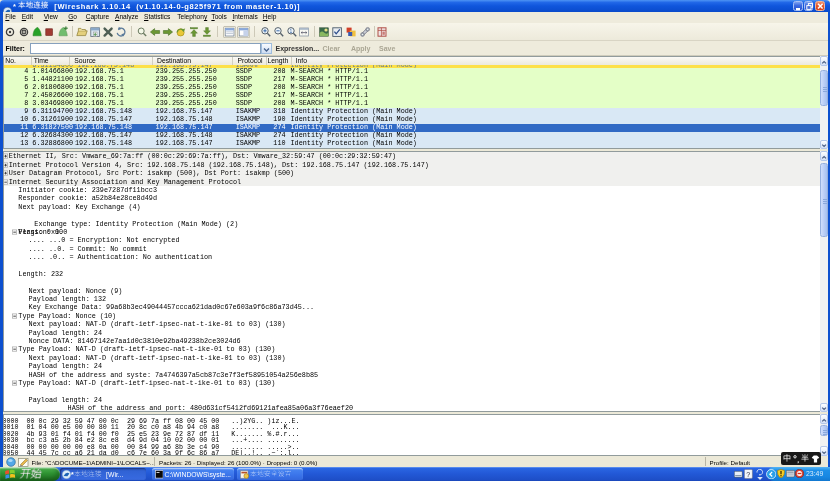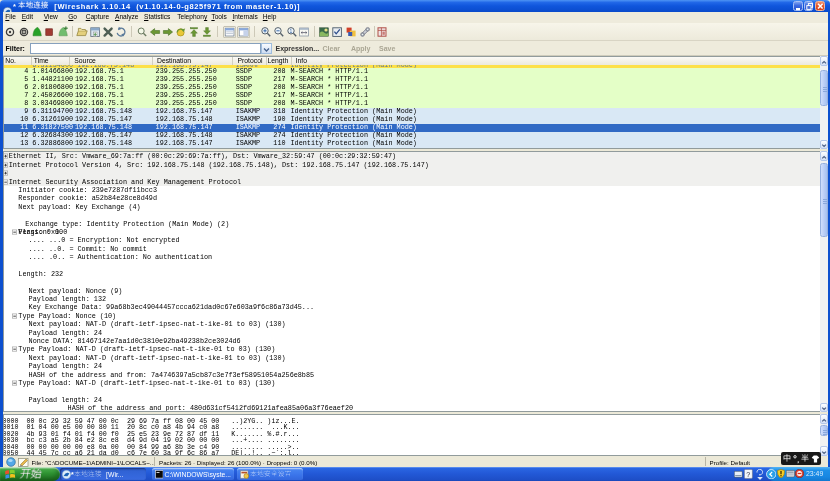--- a/index.html
+++ b/index.html
@@ -336,41 +336,42 @@
         <rect x="2.15" y="1.85" width="0.9" height="2.6" fill="#333"></rect>
       </svg>
 <span class="abs" style="left:5.2px;top:0;">Internet Protocol Version 4, Src: 192.168.75.148 (192.168.75.148), Dst: 192.168.75.147 (192.168.75.147)</span>
 </div>
 <div class="abs mono" style="left:0;top:17.18px;width:816px;height:8.39px;line-height:8.39px;white-space:pre;color:#000;">
 <svg class="abs" style="left:-0.9px;top:1.0px;" width="6" height="7">
         <rect x="0.35" y="0.9" width="4.3" height="4.3" fill="#fff" stroke="#a2a2a2" stroke-width="0.7"></rect>
         <rect x="1.3" y="2.7" width="2.6" height="0.9" fill="#333"></rect>
         <rect x="2.15" y="1.85" width="0.9" height="2.6" fill="#333"></rect>
       </svg>
+<span class="abs" style="left:5.2px;top:0;">User Datagram Protocol, Src Port: isakmp (500), Dst Port: isakmp (500)</span>
 </div>
 <div class="abs mono" style="left:0;top:25.57px;width:816px;height:8.39px;line-height:8.39px;white-space:pre;color:#000;">
 <svg class="abs" style="left:-0.9px;top:1.0px;" width="6" height="7">
         <rect x="0.35" y="0.9" width="4.3" height="4.3" fill="#fff" stroke="#a2a2a2" stroke-width="0.7"></rect>
         <rect x="1.3" y="2.7" width="2.6" height="0.9" fill="#333"></rect>
       </svg>
 <span class="abs" style="left:5.2px;top:0;">Internet Security Association and Key Management Protocol</span>
 </div>
 <div class="abs mono" style="left:0;top:33.96px;width:816px;height:8.39px;line-height:8.39px;white-space:pre;color:#000;">
 <span class="abs" style="left:14.8px;top:0;">Initiator cookie: 239e7287df11bcc3</span>
 </div>
 <div class="abs mono" style="left:0;top:42.35px;width:816px;height:8.39px;line-height:8.39px;white-space:pre;color:#000;">
 <span class="abs" style="left:14.8px;top:0;">Responder cookie: a52b84e28ce8d49d</span>
 </div>
 <div class="abs mono" style="left:0;top:50.74px;width:816px;height:8.39px;line-height:8.39px;white-space:pre;color:#000;">
 <span class="abs" style="left:14.8px;top:0;">Next payload: Key Exchange (4)</span>
 </div>
 <div class="abs mono" style="left:0;top:76px;width:696px;height:8.39px;line-height:8.39px;white-space:pre;color:#000;">
 <span class="abs" style="left:14.8px;top:0;">Version: 1.0</span>
 </div>
-<div class="abs mono" style="left:7px;top:67.52px;width:797px;height:8.39px;line-height:8.39px;white-space:pre;color:#000;">
+<div class="abs mono" style="left:16px;top:67.52px;width:797px;height:8.39px;line-height:8.39px;white-space:pre;color:#000;">
 <span class="abs" style="left:14.8px;top:0;">Exchange type: Identity Protection (Main Mode) (2)</span>
 </div>
 <div class="abs mono" style="left:0;top:75.91px;width:816px;height:8.39px;line-height:8.39px;white-space:pre;color:#000;">
 <svg class="abs" style="left:8.8px;top:1.0px;" width="6" height="7">
         <rect x="0.35" y="0.9" width="4.3" height="4.3" fill="#fff" stroke="#a2a2a2" stroke-width="0.7"></rect>
         <rect x="1.3" y="2.7" width="2.6" height="0.9" fill="#333"></rect>
       </svg>
 <span class="abs" style="left:14.8px;top:0;">Flags: 0x00</span>
 </div>
 <div class="abs mono" style="left:0;top:84.30px;width:816px;height:8.39px;line-height:8.39px;white-space:pre;color:#000;">
@@ -417,21 +418,21 @@
       </svg>
 <span class="abs" style="left:14.8px;top:0;">Type Payload: NAT-D (draft-ietf-ipsec-nat-t-ike-01 to 03) (130)</span>
 </div>
 <div class="abs mono" style="left:0;top:201.76px;width:816px;height:8.39px;line-height:8.39px;white-space:pre;color:#000;">
 <span class="abs" style="left:25.1px;top:0;">Next payload: NAT-D (draft-ietf-ipsec-nat-t-ike-01 to 03) (130)</span>
 </div>
 <div class="abs mono" style="left:0;top:210.15px;width:816px;height:8.39px;line-height:8.39px;white-space:pre;color:#000;">
 <span class="abs" style="left:25.1px;top:0;">Payload length: 24</span>
 </div>
 <div class="abs mono" style="left:0;top:218.54px;width:816px;height:8.39px;line-height:8.39px;white-space:pre;color:#000;">
-<span class="abs" style="left:25.1px;top:0;">HASH of the address and from: 7a4746397a5cb87c3e7f3ef58951054a256e8b85</span>
+<span class="abs" style="left:25.1px;top:0;">HASH of the address and syste: 7a4746397a5cb87c3e7f3ef58951054a256e8b85</span>
 </div>
 <div class="abs mono" style="left:0;top:226.93px;width:816px;height:8.39px;line-height:8.39px;white-space:pre;color:#000;">
 <svg class="abs" style="left:8.8px;top:1.0px;" width="6" height="7">
         <rect x="0.35" y="0.9" width="4.3" height="4.3" fill="#fff" stroke="#a2a2a2" stroke-width="0.7"></rect>
         <rect x="1.3" y="2.7" width="2.6" height="0.9" fill="#333"></rect>
       </svg>
 <span class="abs" style="left:14.8px;top:0;">Type Payload: NAT-D (draft-ietf-ipsec-nat-t-ike-01 to 03) (130)</span>
 </div>
 <div class="abs mono" style="left:0;top:243.71px;width:816px;height:8.39px;line-height:8.39px;white-space:pre;color:#000;">
 <span class="abs" style="left:25.1px;top:0;">Payload length: 24</span>
@@ -454,21 +455,21 @@
     <div class="abs" style="left:0.2px;top:12px;width:7.8px;height:74px;background:linear-gradient(90deg,#cfdefc 0%,#bdd0f7 45%,#a5c0f0 100%);border:1px solid #96b0de;border-radius:2.5px;">
       <div class="abs" style="left:1.5px;top:35.0px;width:4px;height:0.8px;background:#8aa8dc;"></div>
       <div class="abs" style="left:1.5px;top:37.0px;width:4px;height:0.8px;background:#8aa8dc;"></div>
       <div class="abs" style="left:1.5px;top:39.0px;width:4px;height:0.8px;background:#8aa8dc;"></div>
     </div>
   </div>
 <div class="abs" style="left:2.5px;top:414px;width:817px;height:41.5px;background:#fff;border:1px solid #919b9c;border-right:none;overflow:hidden;">
 <div class="abs mono" style="left:-1px;top:2.80px;height:6.45px;font-size:6.7px;line-height:6.45px;white-space:pre;color:#000;">0000  00 0c 29 32 59 47 00 0c  29 69 7a ff 08 00 45 00   ..)2YG.. )iz...E.</div>
 <div class="abs mono" style="left:-1px;top:9.25px;height:6.45px;font-size:6.7px;line-height:6.45px;white-space:pre;color:#000;">0010  01 04 00 e5 00 00 80 11  20 8c c0 a8 4b 94 c0 a8   ........  ...K...</div>
 <div class="abs mono" style="left:-1px;top:15.70px;height:6.45px;font-size:6.7px;line-height:6.45px;white-space:pre;color:#000;">0020  4b 93 01 f4 01 f4 00 f0  25 e5 23 9e 72 87 df 11   K....... %.#.r...</div>
-<div class="abs mono" style="left:-1px;top:22.15px;height:6.45px;font-size:6.7px;line-height:6.45px;white-space:pre;color:#000;">0030  bc c3 a5 2b 84 e2 8c e8  d4 9d 04 19 02 00 00 00   ...+.... ........</div>
+<div class="abs mono" style="left:-1px;top:22.15px;height:6.45px;font-size:6.7px;line-height:6.45px;white-space:pre;color:#000;">0030  bc c3 a5 2b 84 e2 8c e8  d4 9d 04 10 02 00 00 01   ...+.... ........</div>
 <div class="abs mono" style="left:-1px;top:28.60px;height:6.45px;font-size:6.7px;line-height:6.45px;white-space:pre;color:#000;">0040  00 00 00 00 00 e8 0a 00  00 84 99 a6 8b 3e c4 90   ........ .....&gt;..</div>
 <div class="abs mono" style="left:-1px;top:35.05px;height:6.45px;font-size:6.7px;line-height:6.45px;white-space:pre;color:#000;">0050  44 45 7c cc a6 21 da d0  c6 7e 60 3a 9f 6c 86 a7   DE|..!.. .~`:.l..</div>
 </div>
 <div class="abs" style="left:820px;top:414px;width:8.3px;height:41.5px;background:#f0f1f2;">
     <div class="abs" style="left:0;top:0;width:8.3px;height:9.5px;background:linear-gradient(180deg,#fdfeff,#d5e0f6);border:1px solid #b3c6e8;border-radius:2px;">
       <svg width="6.3" height="7.5" style="display:block;margin:1.5px 0 0 0.2px;">
         <path d="M1.2,4.4 L3.1,2.5 L5,4.4" stroke="#4d6185" stroke-width="1.2" fill="none"></path>
       </svg>
     </div>
     <div class="abs" style="left:0;top:32.0px;width:8.3px;height:9.5px;background:linear-gradient(180deg,#fdfeff,#d5e0f6);border:1px solid #b3c6e8;border-radius:2px;">

